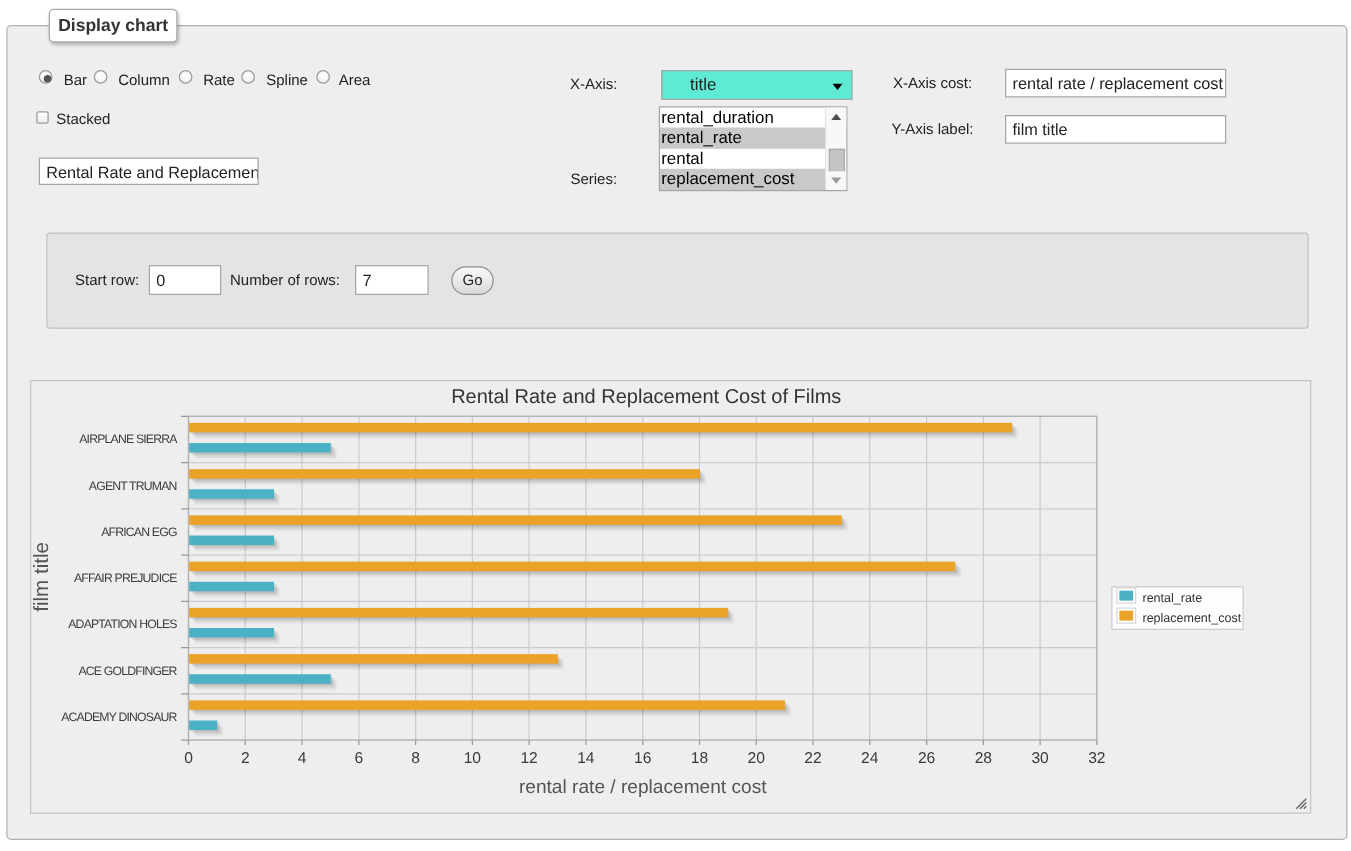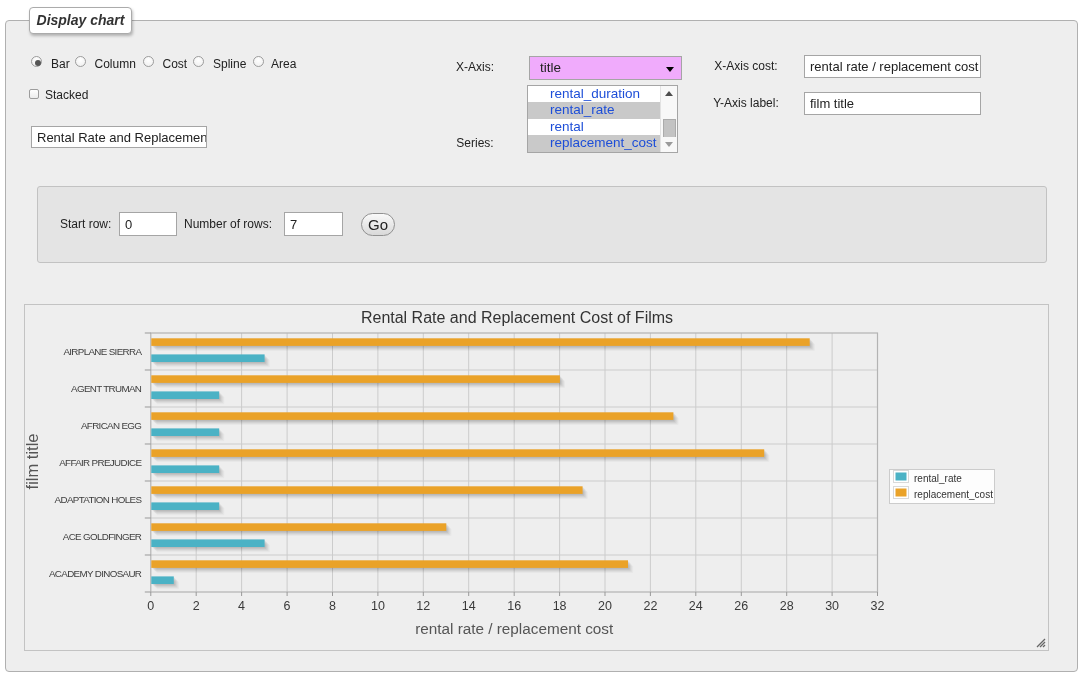--- a/index.html
+++ b/index.html
@@ -1,45 +1,45 @@
 <!DOCTYPE html>
 <html><head><meta charset="utf-8"><style>
 * { margin:0; padding:0; box-sizing:border-box; }
 html,body { width:1081px; height:681px; background:#fff; font-family:"Liberation Sans", sans-serif; }
 #fs { position:absolute; left:5px; top:20px; width:1073px; height:652px; background:#eeeeee; border:1px solid #b0b0b0; border-radius:4px; }
-#tab { position:absolute; left:29px; top:7px; width:103px; height:27px; background:#fff; border:1px solid #ababab; border-radius:4px; box-shadow:1px 2px 3px rgba(0,0,0,0.25); font-size:14px; font-weight:bold; color:#333; line-height:25px; text-align:center; z-index:5;font-style:italic; }
+#tab { position:absolute; left:39px; top:7px; width:103px; height:27px; background:#fff; border:1px solid #ababab; border-radius:4px; box-shadow:1px 2px 3px rgba(0,0,0,0.25); font-size:14px; font-weight:bold; color:#333; line-height:25px; text-align:center; z-index:5; }
 .lbl { position:absolute; font-size:12px; color:#222; white-space:nowrap; }
 .rlbl { text-align:center; }
 .radio { position:absolute; width:11px; height:11px; border:1px solid #9c9c9c; border-radius:50%; background:radial-gradient(circle at 50% 35%, #ffffff 0%, #ededed 100%); }
 .radio.on::after { content:""; position:absolute; left:2.5px; top:2.5px; width:6px; height:6px; border-radius:50%; background:#555; }
 .cb { position:absolute; width:10px; height:10px; border:1px solid #9c9c9c; border-radius:2px; background:linear-gradient(#fefefe, #ececec); }
 .inp { position:absolute; background:#fff; border:1px solid #a5a5a5; font-size:13px; color:#222; padding:0 0 0 5px; line-height:21px; white-space:nowrap; overflow:hidden; }
 #grayBox { position:absolute; left:37px; top:186px; width:1010px; height:77px; background:#e4e4e4; border:1px solid #c2c2c2; border-radius:3px; }
 #chart { position:absolute; left:24px; top:304px; width:1025px; height:347px; background:#eeeeee; border:1px solid #c3c3c3; }
-#sel { position:absolute; left:529px; top:56px; width:153px; height:24px; background:#f0abfc; border:1px solid #a5a5a5; font-size:13.5px; color:#222; line-height:22px; padding-left:10px; }
+#sel { position:absolute; left:529px; top:56px; width:153px; height:24px; background:#5eead4; border:1px solid #a5a5a5; font-size:13.5px; color:#222; line-height:22px; padding-left:22px; }
 #sel::after { content:""; position:absolute; right:7px; top:9.5px; width:0; height:0; border-left:4px solid transparent; border-right:4px solid transparent; border-top:5px solid #000; }
 #mList { position:absolute; left:527px; top:85px; width:151px; height:68px; background:#fff; border:1px solid #a5a5a5; overflow:hidden; }
-.opt { position:relative; height:16.4px; font-size:13.5px; line-height:16.4px; padding-left:22px; color:#1d4ed8; white-space:nowrap; }
+.opt { position:relative; height:16.4px; font-size:13.5px; line-height:16.4px; padding-left:1px; color:#000000; white-space:nowrap; }
 .opt.selx { background:#c9c9c9; }
 #sbar { position:absolute; right:0; top:0; width:17px; height:66px; background:#f8f8f8; border-left:1px solid #e2e2e2; }
 .sbtn { position:absolute; left:0; width:17px; height:15px; background:#f8f8f8; }
 .tri-up { position:absolute; left:4px; top:5px; width:0; height:0; border-left:4.5px solid transparent; border-right:4.5px solid transparent; border-bottom:5px solid #4d4d4d; }
 .tri-dn { position:absolute; left:4px; top:5px; width:0; height:0; border-left:4.5px solid transparent; border-right:4.5px solid transparent; border-top:5px solid #9a9a9a; }
 #thumb { position:absolute; left:2px; top:33px; width:13px; height:19px; background:#c3c3c3; border:1px solid #ababab; }
-#go { position:absolute; left:361px; top:213px; width:34px; height:23px; border:1px solid #919191; border-radius:12px; background:linear-gradient(#f9f9f9,#d9d9d9); font-size:15px; color:#222; text-align:center; line-height:21px; }
+#go { position:absolute; left:361px; top:213px; width:34px; height:23px; border:1px solid #919191; border-radius:12px; background:linear-gradient(#f9f9f9,#d9d9d9); font-size:12px; color:#222; text-align:center; line-height:21px; }
 </style></head><body>
 <div id="fs"></div>
 <div id="tab">Display chart</div>
 
 <div class="radio on" style="left:31px;top:56px"></div>
 <div class="lbl" style="left:51px;top:56.5px">Bar</div>
 <div class="radio" style="left:75px;top:56px"></div>
 <div class="lbl" style="left:94.5px;top:56.5px">Column</div>
 <div class="radio" style="left:143px;top:56px"></div>
-<div class="lbl" style="left:162.5px;top:56.5px">Cost</div>
+<div class="lbl" style="left:162.5px;top:56.5px">Rate</div>
 <div class="radio" style="left:193px;top:56px"></div>
 <div class="lbl" style="left:213px;top:56.5px">Spline</div>
 <div class="radio" style="left:252.5px;top:56px"></div>
 <div class="lbl" style="left:271px;top:56.5px">Area</div>
 
 <div class="cb" style="left:29px;top:88.5px"></div>
 <div class="lbl" style="left:45px;top:88px">Stacked</div>
 
 <div class="inp" style="left:31px;top:126px;width:176px;height:22px">Rental Rate and Replacement Cost of Films</div>
 

